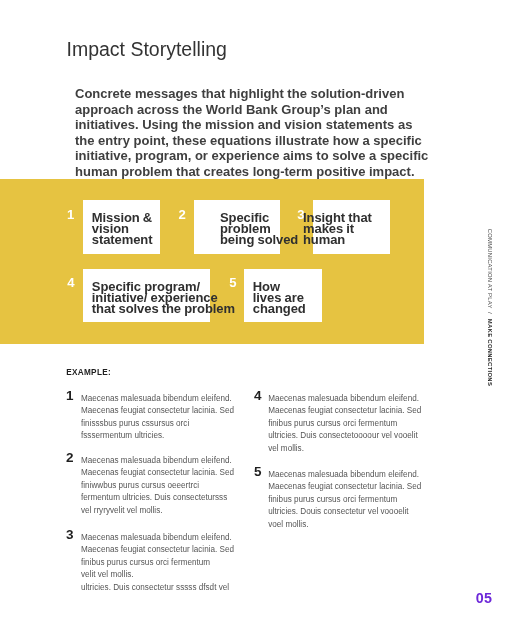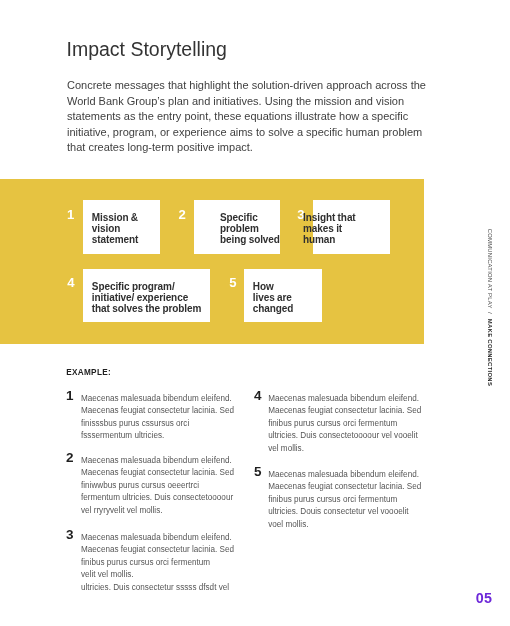--- a/index.html
+++ b/index.html
@@ -13,38 +13,38 @@
 
   
   .page-title{
     position:absolute;left:66.5px;top:38.7px;margin:0;
     font-size:19.5px;font-weight:400;color:#333333;
     letter-spacing:0px;line-height:20px;
   }
 
   
   .intro{
-    position:absolute;left:67px;top:78.2px;width:360px;margin:0;
-    font-size:11px;font-weight:400;color:#3f3f3f;
+    position:absolute;left:67px;top:78.2px;width:360px;margin:8px;
+    font-size:13px;font-weight:700;color:#3f3f3f;
     line-height:15.55px;letter-spacing:0px;
   }
 
   
   .band{
     position:absolute;left:0;top:179px;width:424px;height:165px;
     background:#e6c341;
   }
   
   .eq-num{
     position:absolute;color:#ffffff;font-weight:700;font-size:13.1px;
     line-height:12px;
   }
   .eq-box{position:absolute;background:#ffffff;}
   .eq-text{
-    position:absolute;color:#2f2f2f;font-size:10px;font-weight:700;
+    position:absolute;color:#2f2f2f;font-size:13px;font-weight:700;
     line-height:11.2px;letter-spacing:-0.08px;word-spacing:-0.3px;
     white-space:nowrap;
   }
   .n1{left:67.1px;top:30.2px}   .b1{left:83px;top:21px;width:77px;height:54px}   .t1{left:91.8px;top:33px}
   .n2{left:178.6px;top:30.2px}  .b2{left:194px;top:21px;width:86px;height:54px}  .t2{left:220px;top:33px}
   .n3{left:297.3px;top:30.2px}  .b3{left:313px;top:21px;width:77px;height:54px}  .t3{left:303px;top:33px}
   .n4{left:67.3px;top:98.4px}   .b4{left:83px;top:90px;width:127px;height:53px}  .t4{left:91.8px;top:102px}
   .n5{left:229.3px;top:98.4px}  .b5{left:244px;top:90px;width:78px;height:53px}  .t5{left:252.8px;top:102px}
 
   
@@ -153,21 +153,21 @@
         <div>fsssermentum ultricies.</div>
       </div>
     </div>
 
     <div class="ex-item e2">
       <span class="n">2</span>
       <div class="t">
         <div>Maecenas malesuada bibendum eleifend.</div>
         <div>Maecenas feugiat consectetur lacinia. Sed</div>
         <div>finiwwbus purus cursus oeeertrci</div>
-        <div>fermentum ultricies. Duis consectetoooour</div>
+        <div>fermentum ultricies. Duis consectetursss</div>
         <div>vel rryryvelit vel mollis.</div>
       </div>
     </div>
 
     <div class="ex-item e3">
       <span class="n">3</span>
       <div class="t">
         <div>Maecenas malesuada bibendum eleifend.</div>
         <div>Maecenas feugiat consectetur lacinia. Sed</div>
         <div>finibus purus cursus orci fermentum</div>

